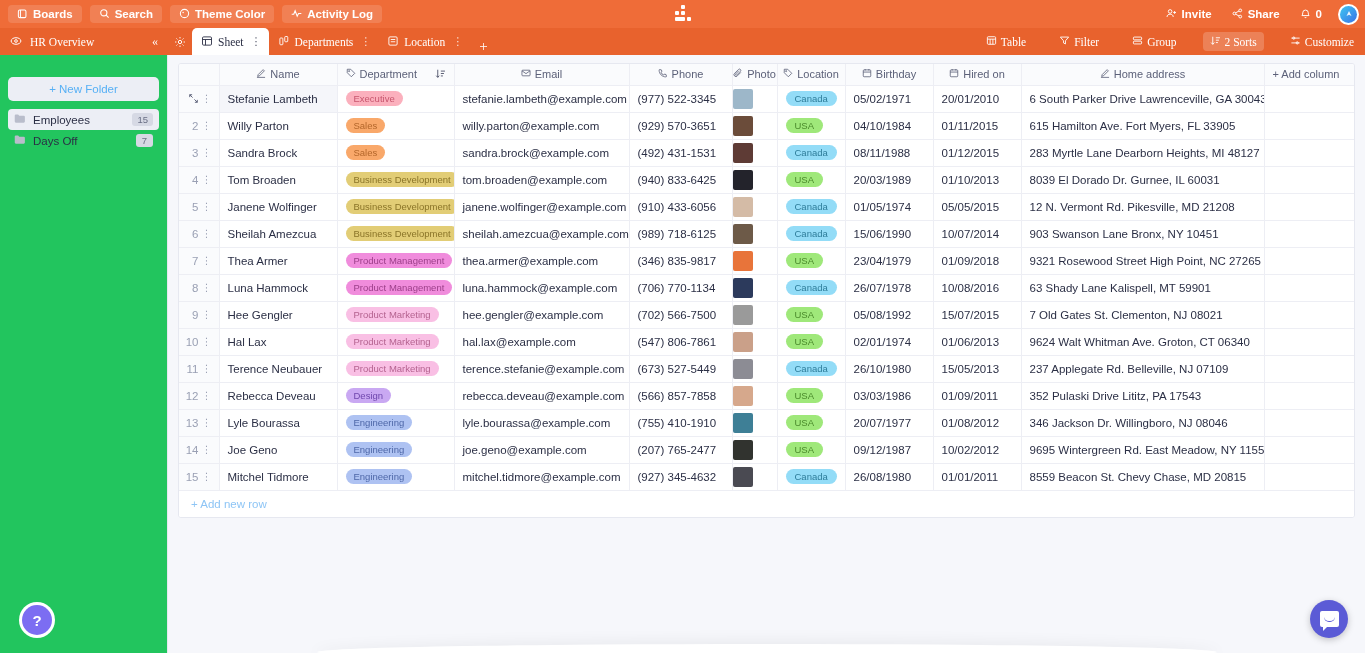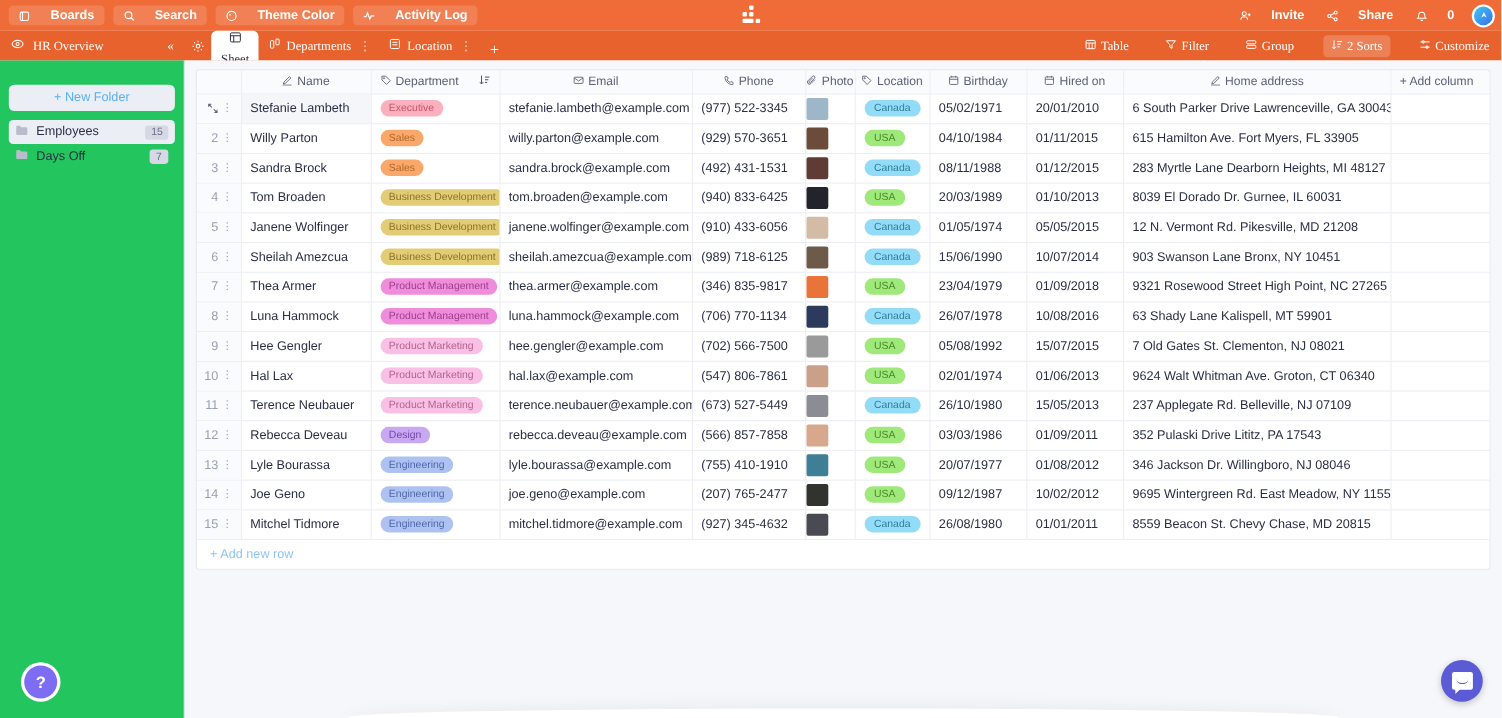--- a/index.html
+++ b/index.html
@@ -14,21 +14,21 @@
   
   .topbar {
     height: 28px;
     background: #ef6c38;
     display: flex;
     align-items: center;
     padding: 0 8px;
     position: relative;
   }
   .tb-item {
-    display: flex; align-items: flex-end; gap: 18px;
+    display: flex; align-items: flex-start; gap: 5px;
     color: #ffffff;
     font-size: 11.5px;
     font-weight: bold;
     padding: 3px 9px;
     border-radius: 4px;
     background: rgba(255,255,255,0.14);
     margin-right: 8px;
     white-space: nowrap;
     cursor: pointer;
   }
@@ -91,21 +91,20 @@
     color: #ffffff;
     height: 27px;
     cursor: pointer;
     white-space: nowrap;
   }
   .tab.active {
     background: #ffffff;
     color: #2b2f45;
     border-radius: 5px 5px 0 0;
     font-weight: normal;
-    flex-direction: column;
   }
   .tab .kebab { font-size: 11px; opacity: .8; letter-spacing: -1px; margin-left: 2px; }
   .tab-add {
     color:#fff; font-size: 15px; padding: 0 9px;
     display:flex; align-items:center; cursor: pointer;
   }
   .subbar-right {
     position: absolute; right: 4px; top: 0; height: 27px;
     display: flex; align-items: center; gap: 19px;
   }
@@ -817,21 +816,21 @@
             </tr>
             <tr>
               <td class="gutter">
                 <div class="gut-flex">
                   <span class="gut-num">11</span>
                   <span class="kebab-v">⋮</span>
                 </div>
               </td>
               <td><span>Terence Neubauer</span></td>
               <td><span class="badge" style="background:#f9bfe4;color:#b4628f">Product Marketing</span></td>
-              <td><span>terence.neubauer@example.com</span></td>
+              <td><span>terence.stefanie@example.com</span></td>
               <td><span>(673) 527-5449</span></td>
               <td class="photo-cell"><span class="photo-thumb" style="background:#8c8c94"></span></td>
               <td><span class="loc-badge" style="background:#93dcf7;color:#2e7d9a">Canada</span></td>
               <td><span>26/10/1980</span></td>
               <td><span>15/05/2013</span></td>
               <td><span>237 Applegate Rd.  Belleville, NJ 07109</span></td>
               <td class="addcol"></td>
             </tr>
             <tr>
               <td class="gutter">

